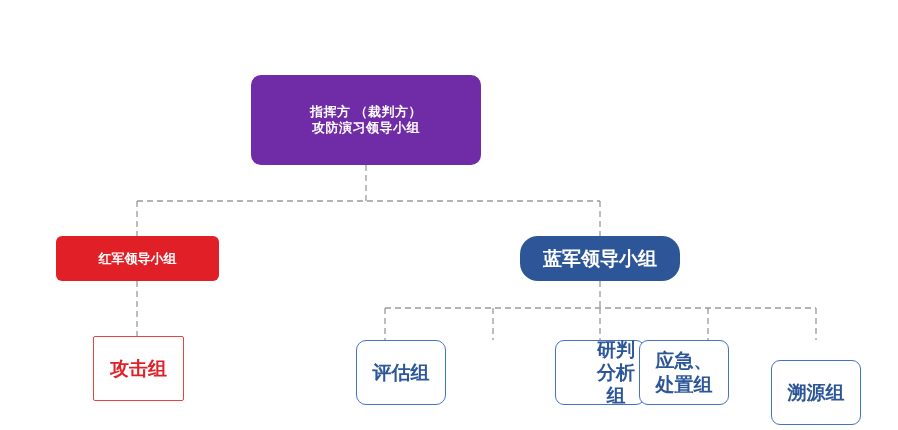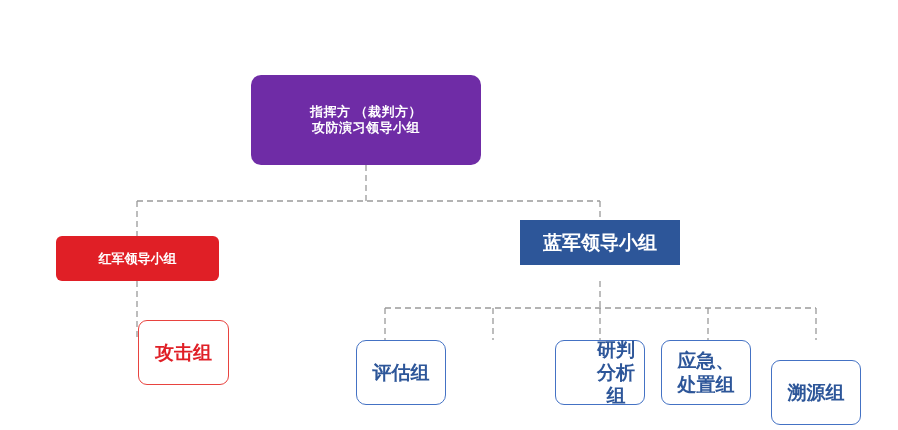--- a/index.html
+++ b/index.html
@@ -57,59 +57,58 @@
     height: 45px;
     background: #E01F26;
     border-radius: 6px;
     color: #ffffff;
     font-size: 13px;
     font-weight: bold;
   }
   
   .node-blue {
     left: 520px;
-    top: 220px;
+    top: 236px;
     width: 160px;
     height: 45px;
     background: #2D5699;
-    border-radius: 0;
+    border-radius: 18px;
     color: #ffffff;
     font-size: 19px;
     font-weight: bold;
   }
   
   .leaf-red {
     left: 93px;
-    top: 320px;
+    top: 336px;
     width: 91px;
     height: 65px;
     background: #ffffff;
     border: 1.6px solid #E8433F;
-    border-radius: 9px;
+    border-radius: 2px;
     color: #E01F26;
     font-size: 19px;
     font-weight: bold;
-    margin-left: 45px;
   }
   
   .leaf-blue {
     top: 340px;
     width: 90px;
     height: 65px;
     background: #ffffff;
     border: 1.6px solid #4472C4;
     border-radius: 9px;
     color: #2D5699;
     font-size: 19px;
     font-weight: bold;
   }
   .leaf-b0 { left: 356px; border-radius: 10px; }
   .leaf-b1 { left: 448px; }
   .leaf-b2 { left: 555px; padding-left: 32px; }
-  .leaf-b3 { left: 661px; }
+  .leaf-b3 { left: 639px; }
   .leaf-b4 { left: 771px; margin-top: 20px; }
 </style>
 </head>
 <body>
 
 <div id="chart">
 
   <svg id="connectors" viewBox="0 0 898 430" xmlns="http://www.w3.org/2000/svg">
     <g stroke="#9A9A9A" stroke-width="1.3" stroke-dasharray="6 4" fill="none">
 

